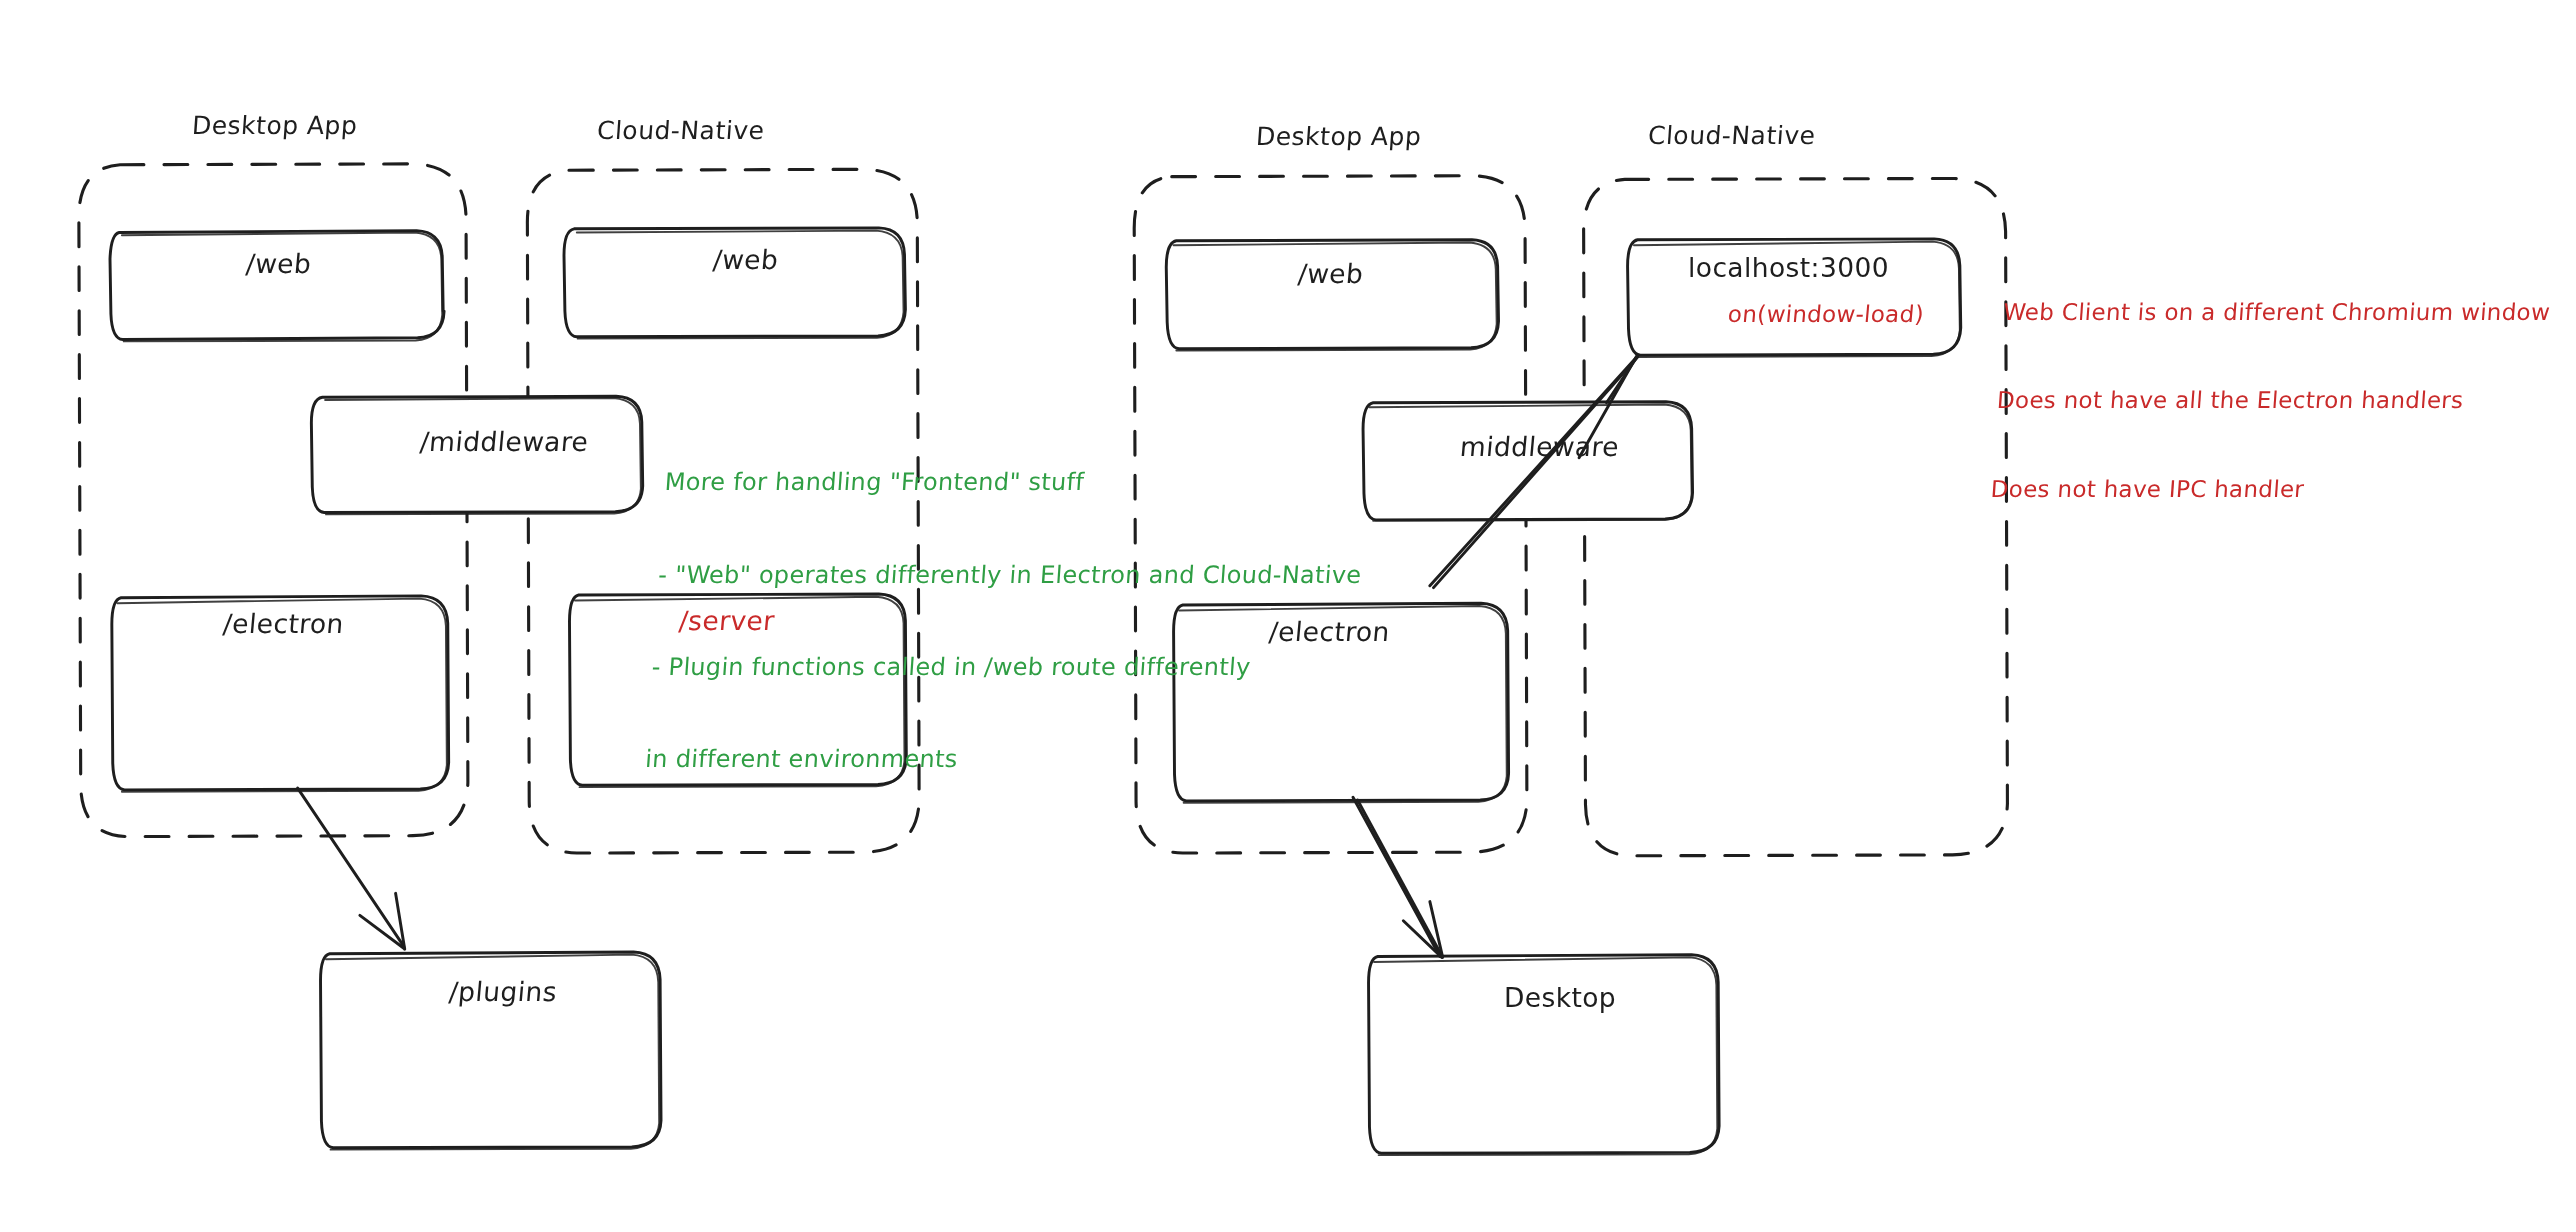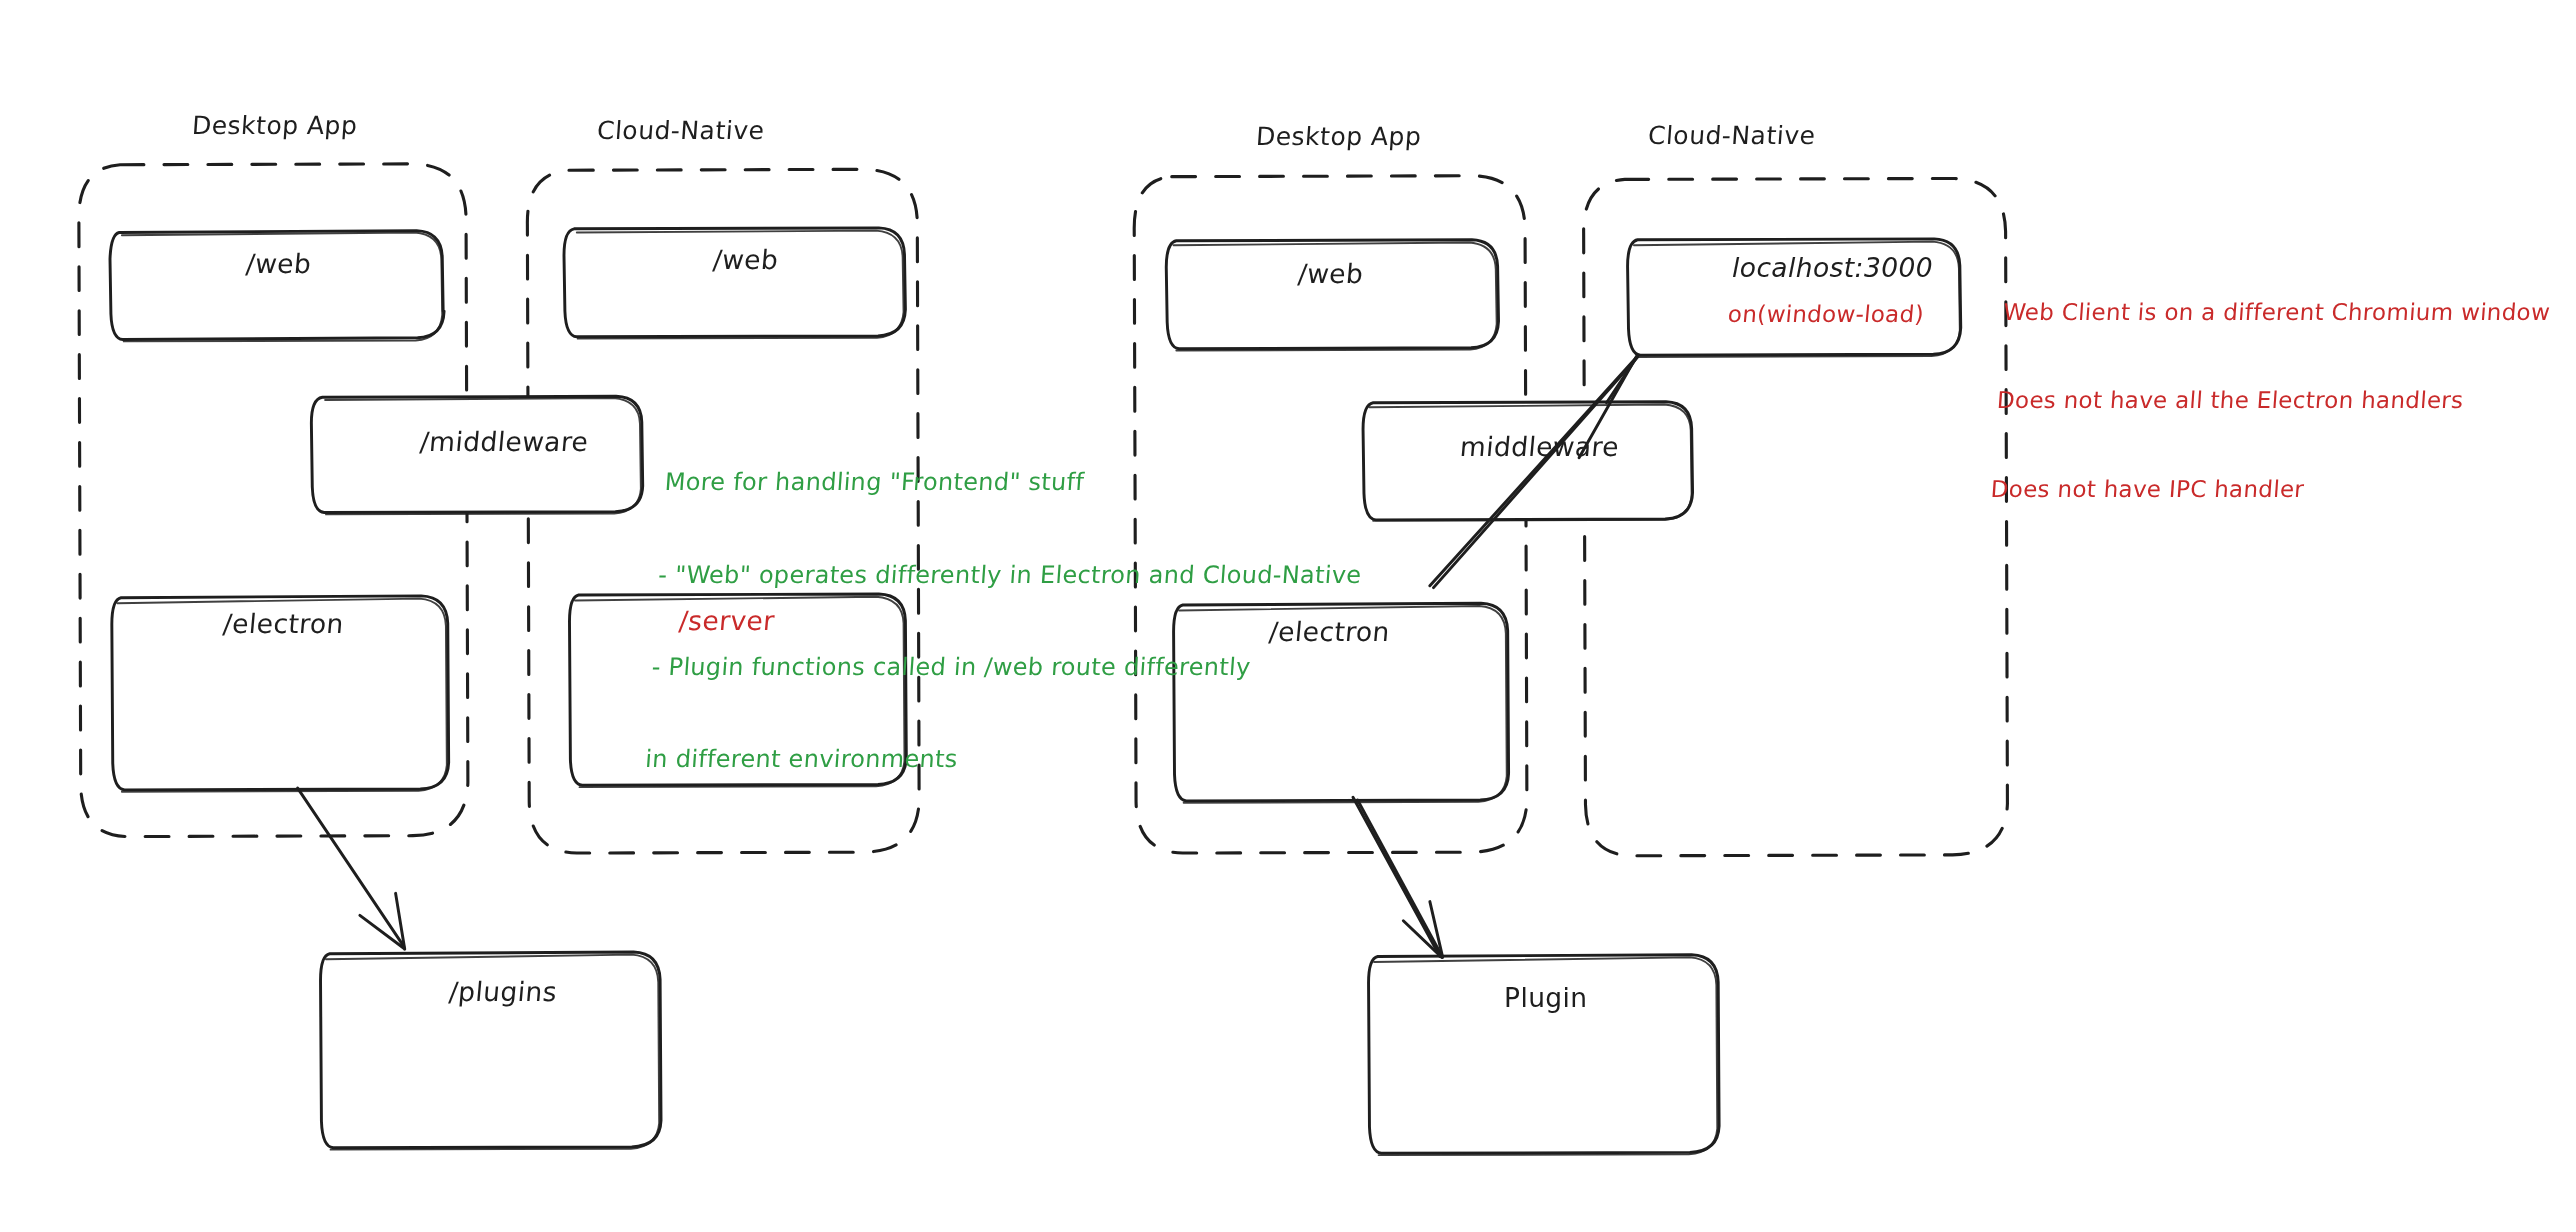--- a/index.html
+++ b/index.html
@@ -241,29 +241,29 @@
     <span class="note-line">- Plugin functions called in /web route differently</span>
     <span class="note-line">in different environments</span>
   </div>
 
   <div class="lbl group-title" style="left:1256px; top:121px;">Desktop App</div>
 
   <div class="lbl group-title" style="left:1648px; top:120px;">Cloud-Native</div>
 
   <div class="lbl box-label" style="left:1298px; top:257px;">/web</div>
 
-  <div class="lbl box-label-plain" style="left:1732px; top:251px;font-style:italic;">localhost:3000</div>
+  <div class="lbl box-label-plain" style="left:1688px; top:251px;">localhost:3000</div>
 
   <div class="lbl sub-red" style="left: 1728px; top: 300px; color: rgb(201, 42, 42);">on(window-load)</div>
 
   <div class="lbl box-label" style="left:1460px; top:430px;">middleware</div>
 
   <div class="lbl box-label" style="left:1269px; top:615px;">/electron</div>
 
-  <div class="lbl box-label-plain" style="left:1504px; top:981px;">Plugin</div>
+  <div class="lbl box-label-plain" style="left:1504px; top:981px;">Desktop</div>
 
   <div class="lbl note-red" style="left:1997px; top:239px;">
     <span class="note-line">Web Client is on a different Chromium window</span>
     <span class="note-line">Does not have all the Electron handlers</span>
     <span class="note-line">Does not have IPC handler</span>
   </div>
 
 </div>
 
 

